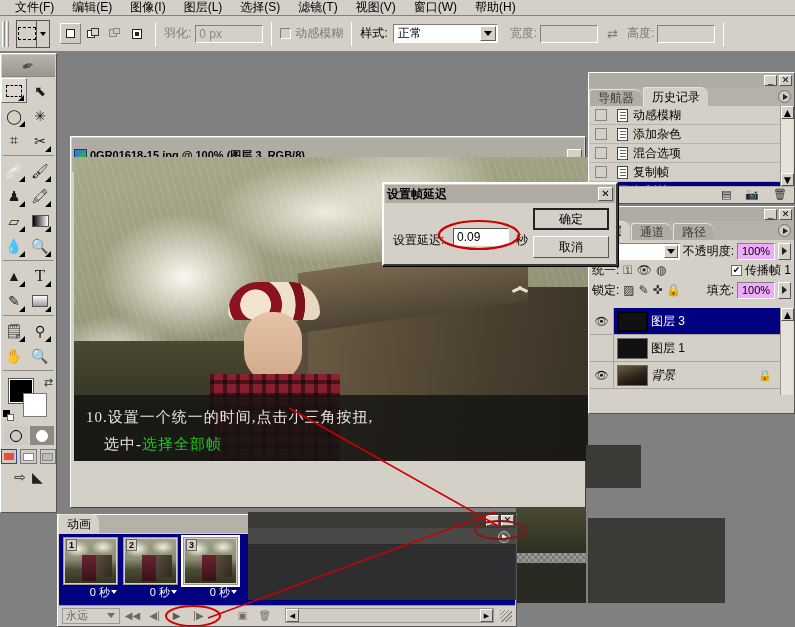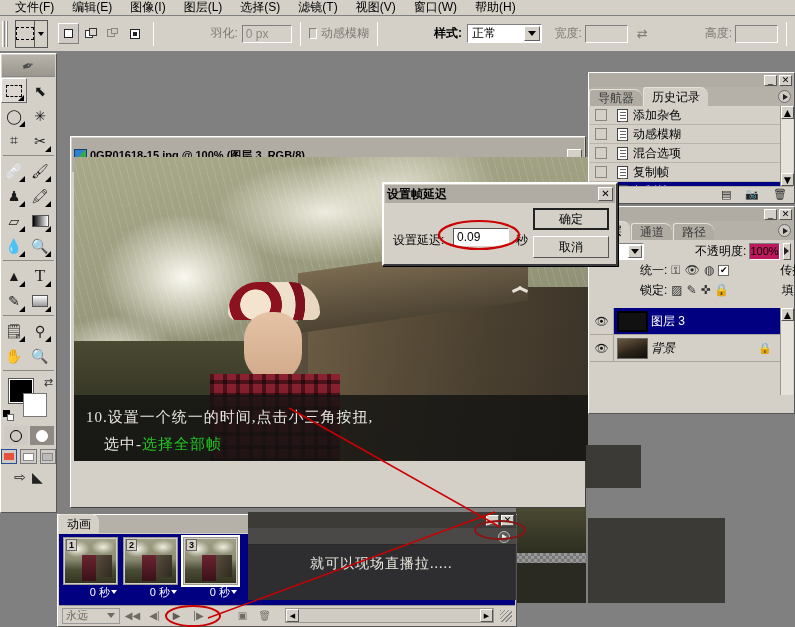--- a/index.html
+++ b/index.html
@@ -49,21 +49,21 @@
   }
   .tp-split { width:13px; height:28px; border-left:1px solid #555; display:flex; align-items:center; justify-content:center; }
   .sep-v { width:1px; height:24px; background:#888; border-right:1px solid #fff; margin:0 8px; }
 
   .bool-group { display:flex; align-items:center; gap:1px; margin-left:6px; }
   .bool-btn {
     width:21px; height:21px; background:#d4d0c8;
     display:flex; align-items:center; justify-content:center;
   }
   .bool-btn.on { border:1px solid #fff; border-right-color:#808080; border-bottom-color:#808080; background:#cfcbc4; }
-  .lbl { font-size:12px; color:#000; white-space:nowrap;margin-left:48px; }
+  .lbl { font-size:12px; color:#000; white-space:nowrap; }
   .lbl.dim { color:#7d7a74; }
   .field {
     height:18px; border:1px solid #808080;
     border-right-color:#fff; border-bottom-color:#fff;
     background:#d4d0c8; font-size:12px; line-height:16px;
     padding:0 3px; color:#8b8781; white-space:nowrap; overflow:hidden;
   }
   .chk { width:11px; height:11px; border:1px solid #808080; border-right-color:#fff; border-bottom-color:#fff; background:#d4d0c8; }
   .combo {
     height:19px; width:105px; border:1px solid #808080;
@@ -278,21 +278,21 @@
 
   
   #layers { left:0; top:134px; width:207px; height:208px; }
   .lay-opts { display:flex; align-items:center; height:20px; padding:2px 3px 0 3px; gap:3px; }
   .lay-mode {
     width:88px; height:17px; background:#fff; border:1px solid #808080;
     border-right-color:#fff;border-bottom-color:#fff; position:relative;
   }
   .lay-mode .arrowbox { position:absolute; right:1px; top:1px; width:14px; height:13px; background:#d4d0c8; border:1px solid #fff;border-right-color:#606060;border-bottom-color:#606060; display:flex;align-items:center;justify-content:center;}
   .num-field {
-    width:38px; height:17px; background:#be185d; border:1px solid #808080;
+    width:38px; height:17px; background:#f0abfc; border:1px solid #808080;
     border-right-color:#fff;border-bottom-color:#fff;
     font-size:11px; line-height:15px; text-align:center;
   }
   .spin { width:13px;height:17px;background:#d4d0c8;border:1px solid #fff;border-right-color:#555;border-bottom-color:#555;display:flex;align-items:center;justify-content:center;}
   .lay-row2, .lay-row3 { display:flex; align-items:center; height:20px; padding:0 3px; gap:4px; font-size:12px; }
   .lock-ico { font-size:12px; color:#2f2f2f; }
   .chk2 { width:11px;height:11px;border:1px solid #6d6a65; background:#fff; display:flex;align-items:center;justify-content:center;font-size:9px;line-height:9px;}
   .layer-list { position:absolute; left:1px; right:14px; top:101px; bottom:18px; background:#d4d0c8; }
   .layer-row { height:27px; display:flex; align-items:center; border-bottom:1px solid #a9a59e; }
   .layer-row.sel { background:#000080; color:#fff; }
@@ -499,21 +499,21 @@
   <div class="lbl dim">羽化:</div>
   <div class="field" style="width:68px;margin-left:4px;">0 px</div>
 
   <div class="sep-v"></div>
 
   <div class="chk"></div>
   <div class="lbl dim" style="margin-left:4px;">动感模糊</div>
 
   <div class="sep-v"></div>
 
-  <div class="lbl" style="font-weight:bold;">样式:</div>
+  <div class="lbl" style="font-weight:normal;">样式:</div>
   <div class="combo" style="margin-left:5px;">
     <span>正常</span>
     <div class="arrowbox">
         <div class="caret-dn"></div>
       </div>
   </div>
 
   <div class="lbl dim" style="margin-left:12px;">宽度:</div>
   <div class="field" style="width:58px;margin-left:3px;"></div>
 
@@ -708,30 +708,30 @@
     </div>
 
     <div class="hist-list">
       <div class="hist-row">
         <span class="hist-chk">
             <i></i>
           </span>
         <span class="hist-ico">
             <span class="doc-glyph"></span>
           </span>
-        <span class="hist-name">添加杂色</span>
+        <span class="hist-name">动感模糊</span>
       </div>
       <div class="hist-row">
         <span class="hist-chk">
             <i></i>
           </span>
         <span class="hist-ico">
             <span class="doc-glyph"></span>
           </span>
-        <span class="hist-name">动感模糊</span>
+        <span class="hist-name">添加杂色</span>
       </div>
       <div class="hist-row">
         <span class="hist-chk">
             <i></i>
           </span>
         <span class="hist-ico">
             <span class="doc-glyph"></span>
           </span>
         <span class="hist-name">混合选项</span>
       </div>
@@ -827,20 +827,27 @@
       <div class="layer-row sel">
         <span class="eye-cell">
             <span class="eye">👁</span>
           </span>
         <span class="thumb-cell">
             <span class="lthumb active"></span>
           </span>
         <span class="layer-name">图层 3</span>
       </div>
       <div class="layer-row">
+        <span class="eye-cell"></span>
+        <span class="thumb-cell">
+            <span class="lthumb"></span>
+          </span>
+        <span class="layer-name">图层 1</span>
+      </div>
+      <div class="layer-row">
         <span class="eye-cell">
             <span class="eye">👁</span>
           </span>
         <span class="thumb-cell">
             <span class="lthumb photo"></span>
           </span>
         <span class="layer-name italic">背景</span>
         <span class="lock-right">🔒</span>
       </div>
     </div>
@@ -914,21 +921,20 @@
   <div id="capwin-title">
     <div class="ptbtn">_</div>
     <div class="ptbtn">✕</div>
   </div>
   <div id="capwin-bar">
     <div id="capwin-arrow">
         <i class="tri"></i>
       </div>
   </div>
   <div id="capwin-text">
-    <div class="ln2">就可以现场直播拉.....</div>
   </div>
 </div>
 
 <div id="dlg" class="abs">
   <div id="dlg-title">
     <span>设置帧延迟</span>
     <span id="dlg-close">✕</span>
   </div>
   <div id="dlg-body">
     <span class="dlg-lbl">设置延迟:</span>

